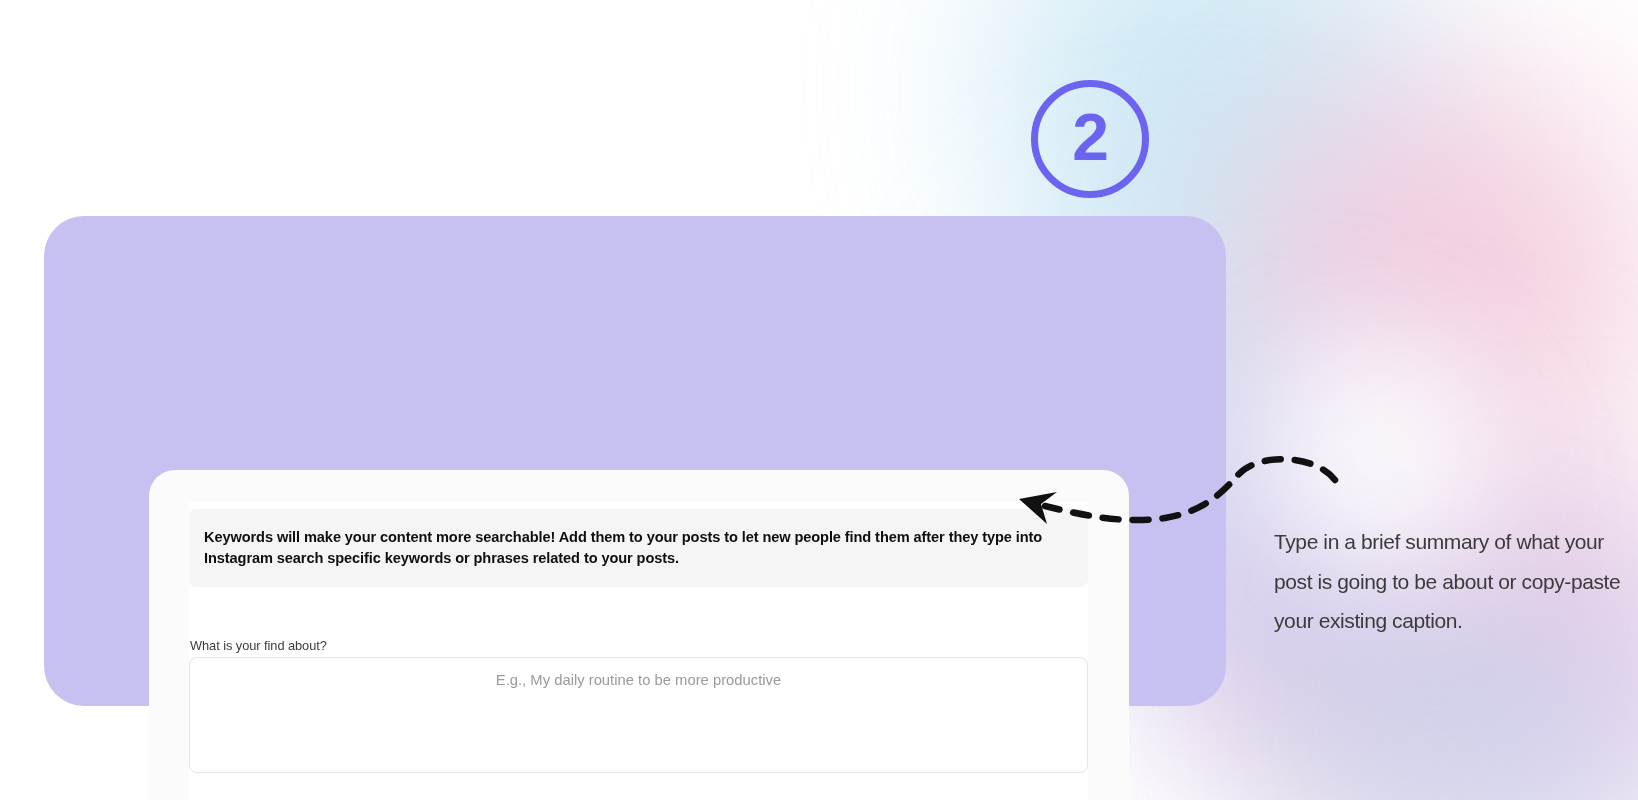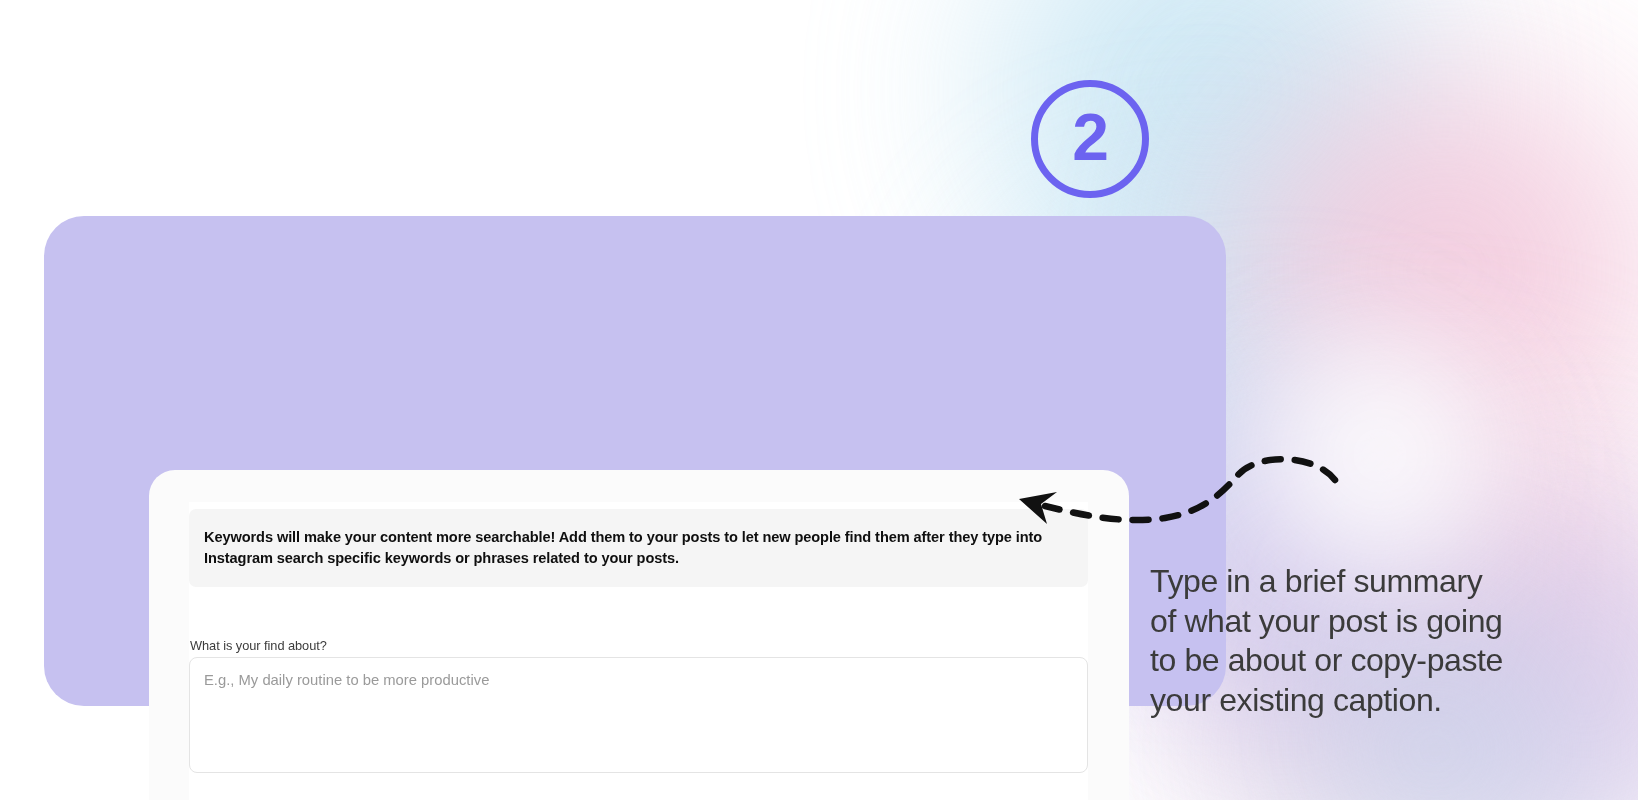--- a/index.html
+++ b/index.html
@@ -146,20 +146,21 @@
     background: #ffffff;
     border: 1px solid #e4e4e4;
     border-radius: 8px;
     padding: 14px 14px;
     font-family: "Liberation Sans", sans-serif;
     font-size: 14.8px;
     color: #9a9a9a;
     resize: none;
     outline: none;
     overflow: hidden;
+    text-align: center;
   }
   #post-textarea::placeholder { color:#9a9a9a; }
 
   
   #how-it-works-link {
     position: absolute;
     left: 1px; top: 298px;
     font-size: 12px;
     color: #6b63e0;
     text-decoration: underline;
@@ -192,28 +193,27 @@
   #arrow-svg {
     position: absolute;
     left: 995px; top: 440px;
     width: 360px; height: 110px;
     overflow: visible;
   }
 
   
   #annotation-text {
     position: absolute;
-    left: 1150px; top: 522px;
+    left: 1274px; top: 522px;
     width: 360px;
-    font-size: 32px;
+    font-size: 21px;
     line-height: 39.6px;
     color: #3b3b3b;
     letter-spacing: -0.4px;
     font-weight: 400;
-    margin-top: 40px;
   }
 </style>
 </head>
 <body>
 
 <div id="bg-layer">
   <div class="blob blob-blue-top"></div>
   <div class="blob blob-blue-mid"></div>
   <div class="blob blob-pink-1"></div>
   <div class="blob blob-pink-2"></div>

